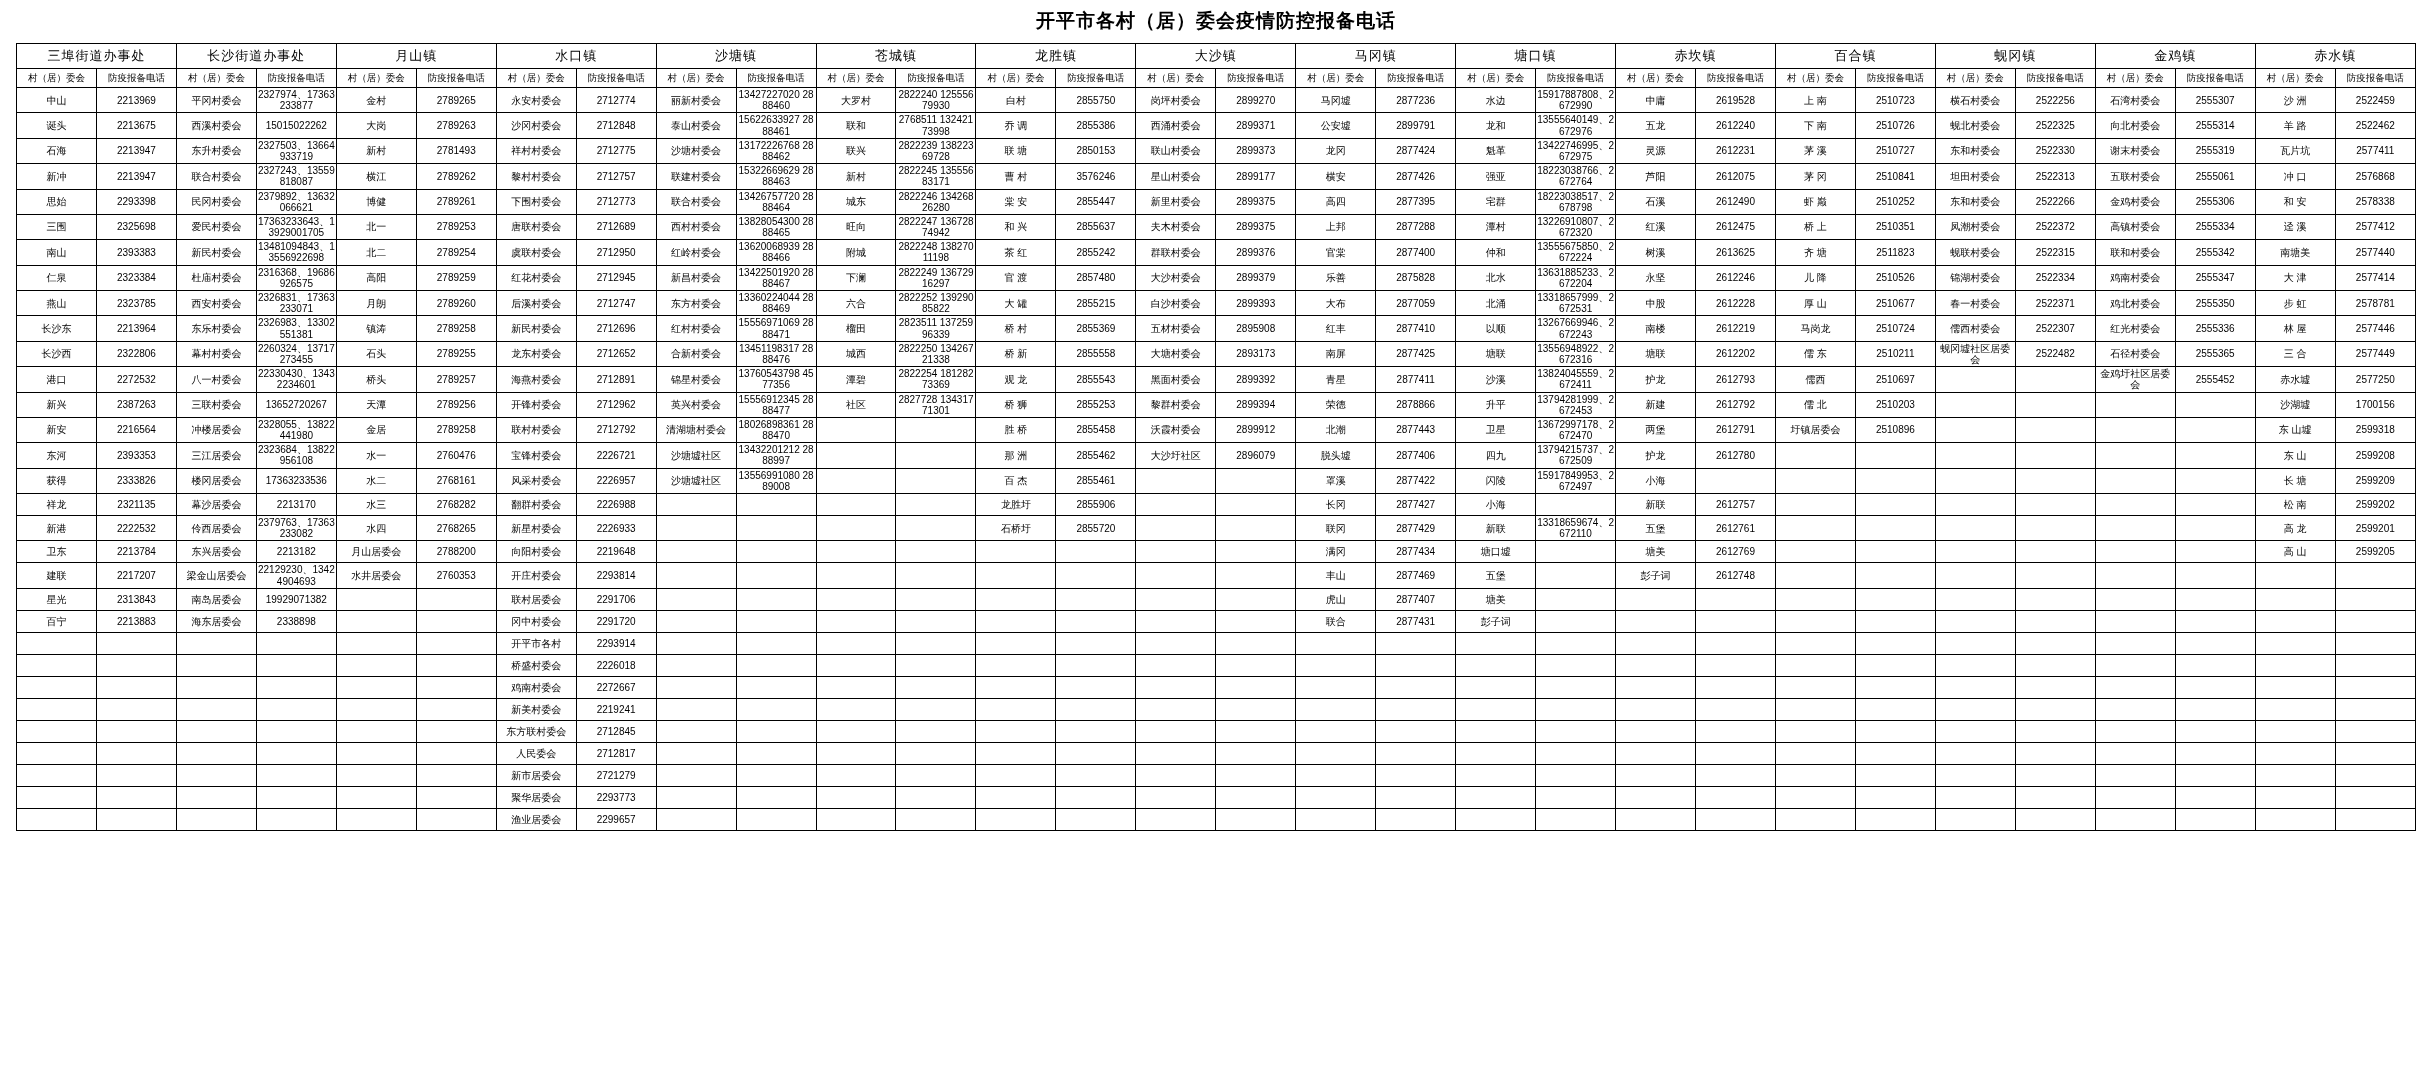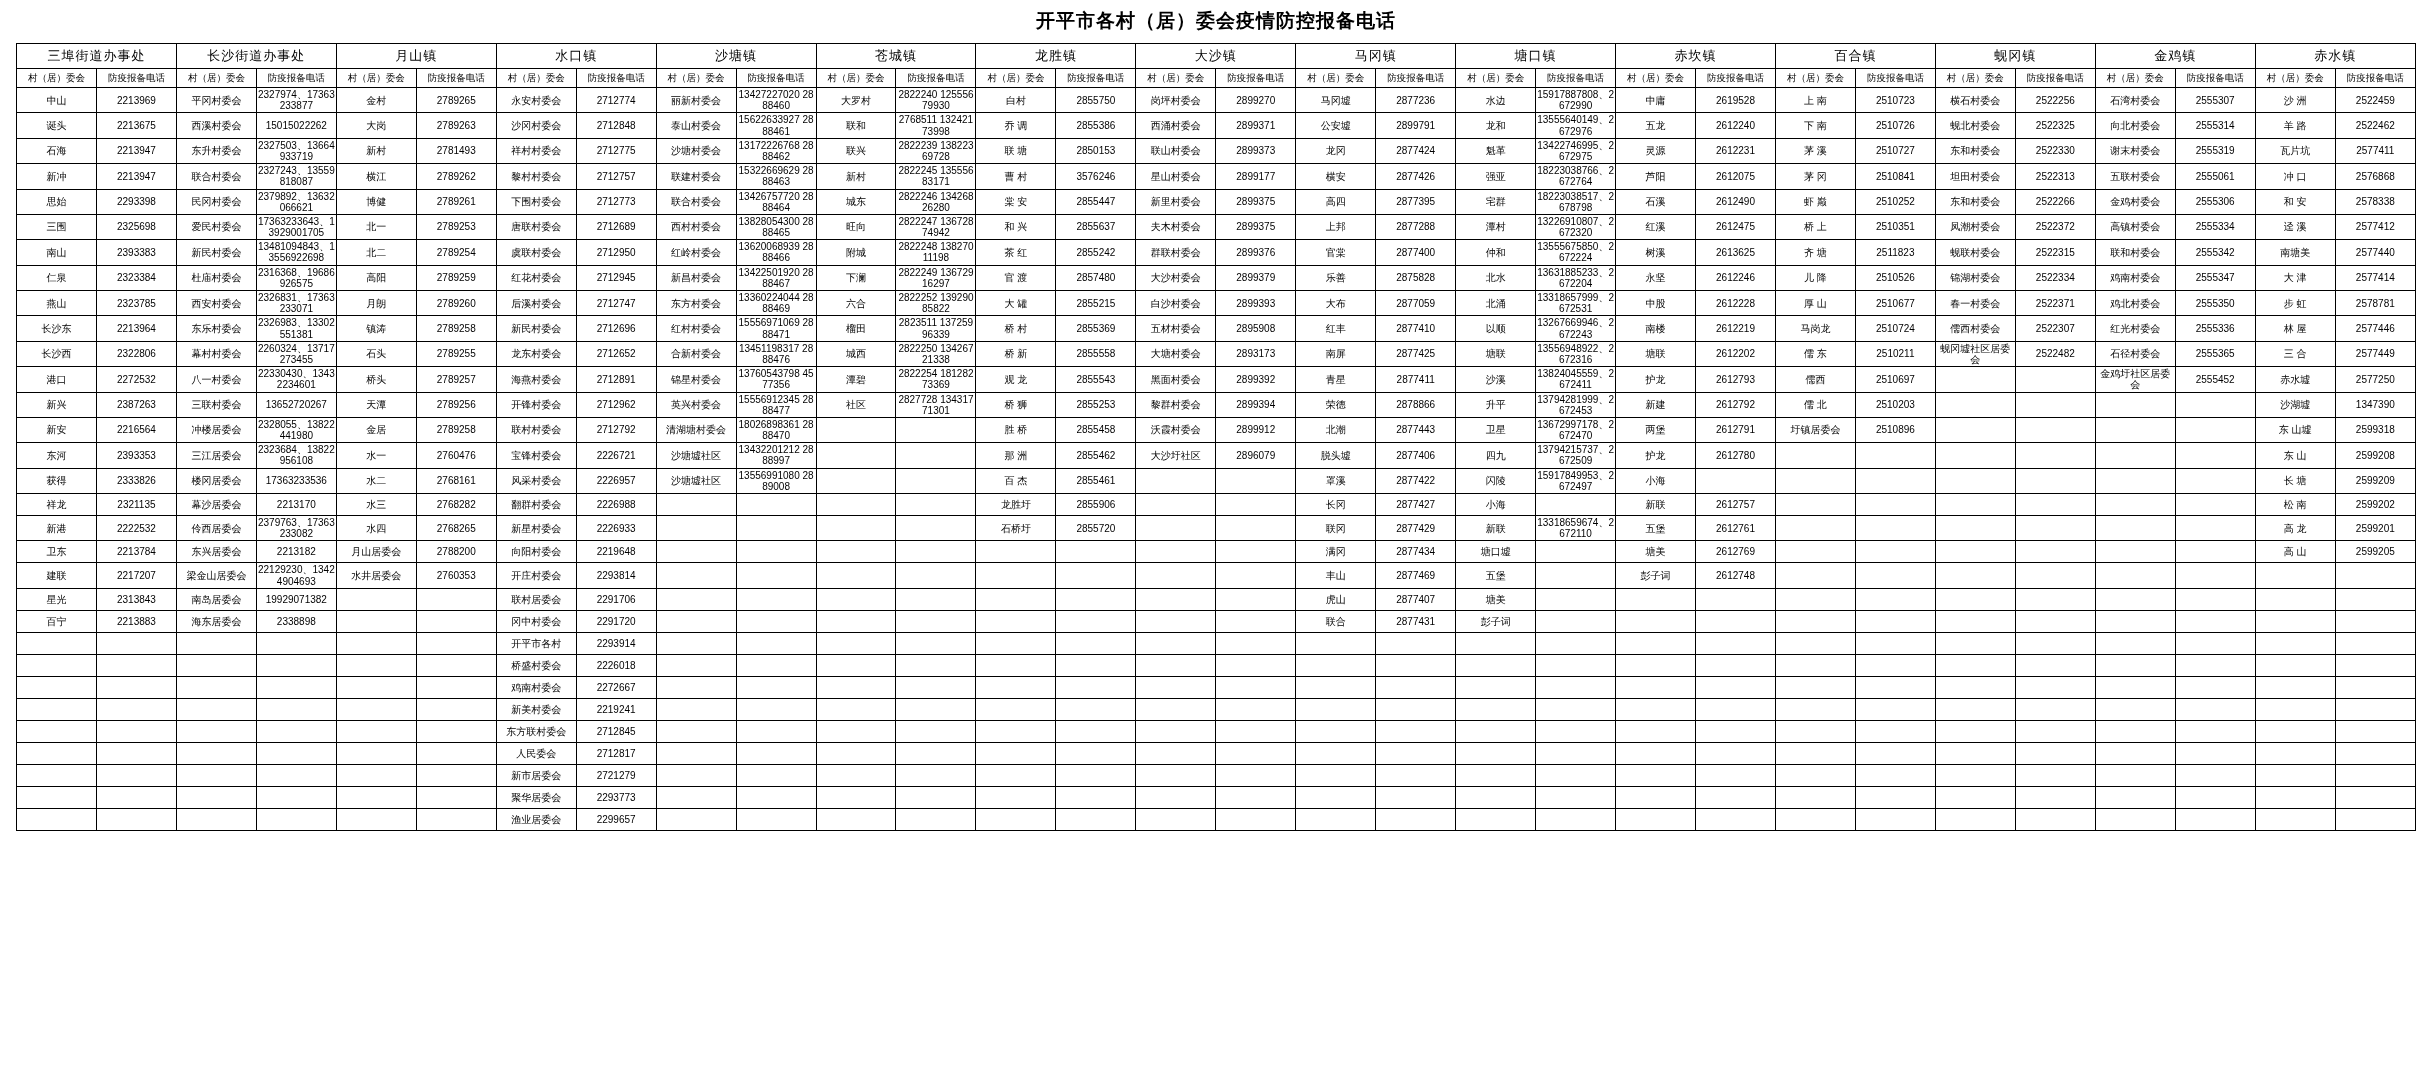--- a/index.html
+++ b/index.html
@@ -511,21 +511,21 @@
           <td class="phone">13794281999、2672453</td>
           <td class="name">新建</td>
           <td class="phone">2612792</td>
           <td class="name">儒 北</td>
           <td class="phone">2510203</td>
           <td class="empty"></td>
           <td class="empty"></td>
           <td class="empty"></td>
           <td class="empty"></td>
           <td class="name">沙湖墟</td>
-          <td class="phone">1347390</td>
+          <td class="phone">1700156</td>
         </tr>
         <tr>
           <td class="name">新安</td>
           <td class="phone">2216564</td>
           <td class="name">冲楼居委会</td>
           <td class="phone">2328055、13822441980</td>
           <td class="name">金居</td>
           <td class="phone">2789258</td>
           <td class="name">联村村委会</td>
           <td class="phone">2712792</td>

